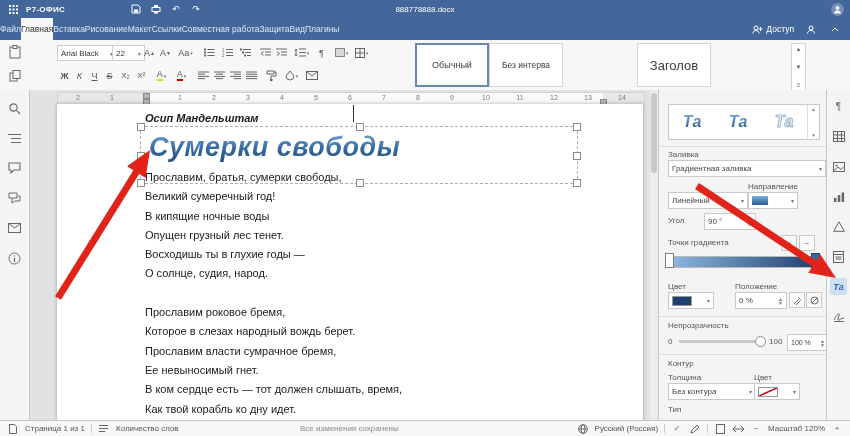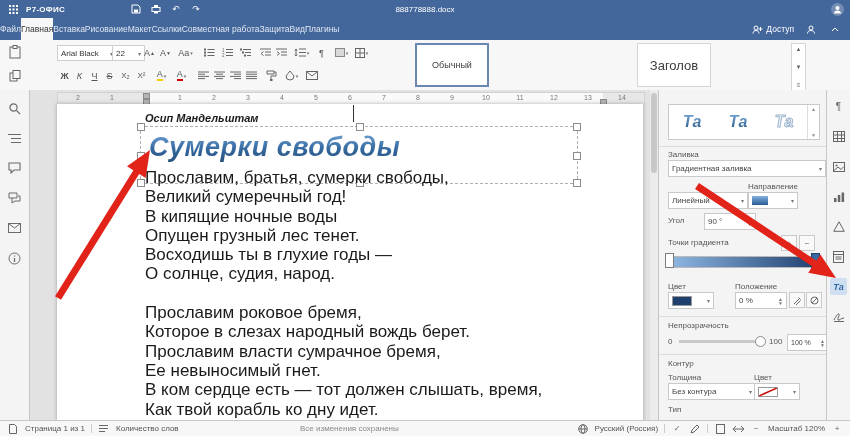--- a/index.html
+++ b/index.html
@@ -48,21 +48,21 @@
   .ruler .num{position:absolute;top:1px;transform:translateX(-50%);}
   .ruler .imark{position:absolute;width:5px;height:4px;background:#b5b5b5;border:1px solid #8a8a8a;}
   .page{position:absolute;left:27px;top:14px;width:586px;height:317px;background:#fff;box-shadow:0 0 4px rgba(0,0,0,.3);}
   .author{position:absolute;left:88px;top:8px;font-size:11px;font-weight:bold;font-style:italic;color:#1a1a1a;text-align:center;}
   .taframe{position:absolute;left:83px;top:22px;width:436px;height:56px;border:1px dashed #b0b0b0;}
   .handle{position:absolute;width:6px;height:6px;background:#fff;border:1px solid #8c8c8c;}
   .wordart{position:absolute;left:8px;top:5px;font-size:27px;font-weight:800;font-style:italic;letter-spacing:.5px;
            color:#35699f;background-image:linear-gradient(180deg,#72a5d8 0%,#35699f 55%,#274f7c 100%);
            -webkit-background-clip:text;background-clip:text;-webkit-text-fill-color:transparent;}
   .caretline{position:absolute;left:296px;top:1px;width:1px;height:17px;background:#333;}
-  .poem{position:absolute;left:88px;top:64px;font-size:17px;line-height:19.3px;color:#1a1a1a;}
+  .poem{position:absolute;left:88px;top:64px;font-size:11px;line-height:19.3px;color:#1a1a1a;}
   .stanza-gap{height:19.3px;}
   .vscroll{position:absolute;right:1px;top:0;bottom:0;width:8px;background:#ececec;}
   .vthumb{position:absolute;left:1px;top:3px;width:6px;height:80px;background:#c8c8c8;border-radius:3px;}
   
   .rpanel{position:absolute;right:23px;top:90px;width:168px;bottom:15px;background:#f4f4f4;border-left:1px solid #c6c6c6;
           font-size:8px;color:#555;}
   .plabel{position:absolute;white-space:nowrap;}
   .pdivider{position:absolute;left:0;width:168px;border-top:1px solid #dcdcdc;}
   .pctl{position:absolute;height:15px;background:#fff;border:1px solid #c9c9c9;display:flex;align-items:center;
         padding:0 3px;font-size:8px;color:#444;}
@@ -349,20 +349,21 @@
         <span class="dd">▾</span>
     </span>
     <span class="tbtn" style="left:304px;top:28px">
       <svg width="12" height="9">
           <rect x="0.5" y="0.5" width="11" height="8" fill="none" stroke="#666"></rect>
           <path d="M0.5 0.5 6 5l5.5-4.5" fill="none" stroke="#666"></path>
         </svg>
     </span>
 
     <div class="stylechip sel" style="left:415px;width:72px;font-size:9px">Обычный</div>
+    <div class="stylechip" style="left:489px;width:72px;font-size:8.5px">Без интерва</div>
     <div class="stylechip" style="left:637px;width:72px;font-size:13px">Заголов</div>
     <div class="galarrows" style="left:791px">
       <span>▲</span>
       <span>▼</span>
       <span>≡</span>
     </div>
   </div>
 
   <div class="lsidebar">
     <span class="sbtn">

